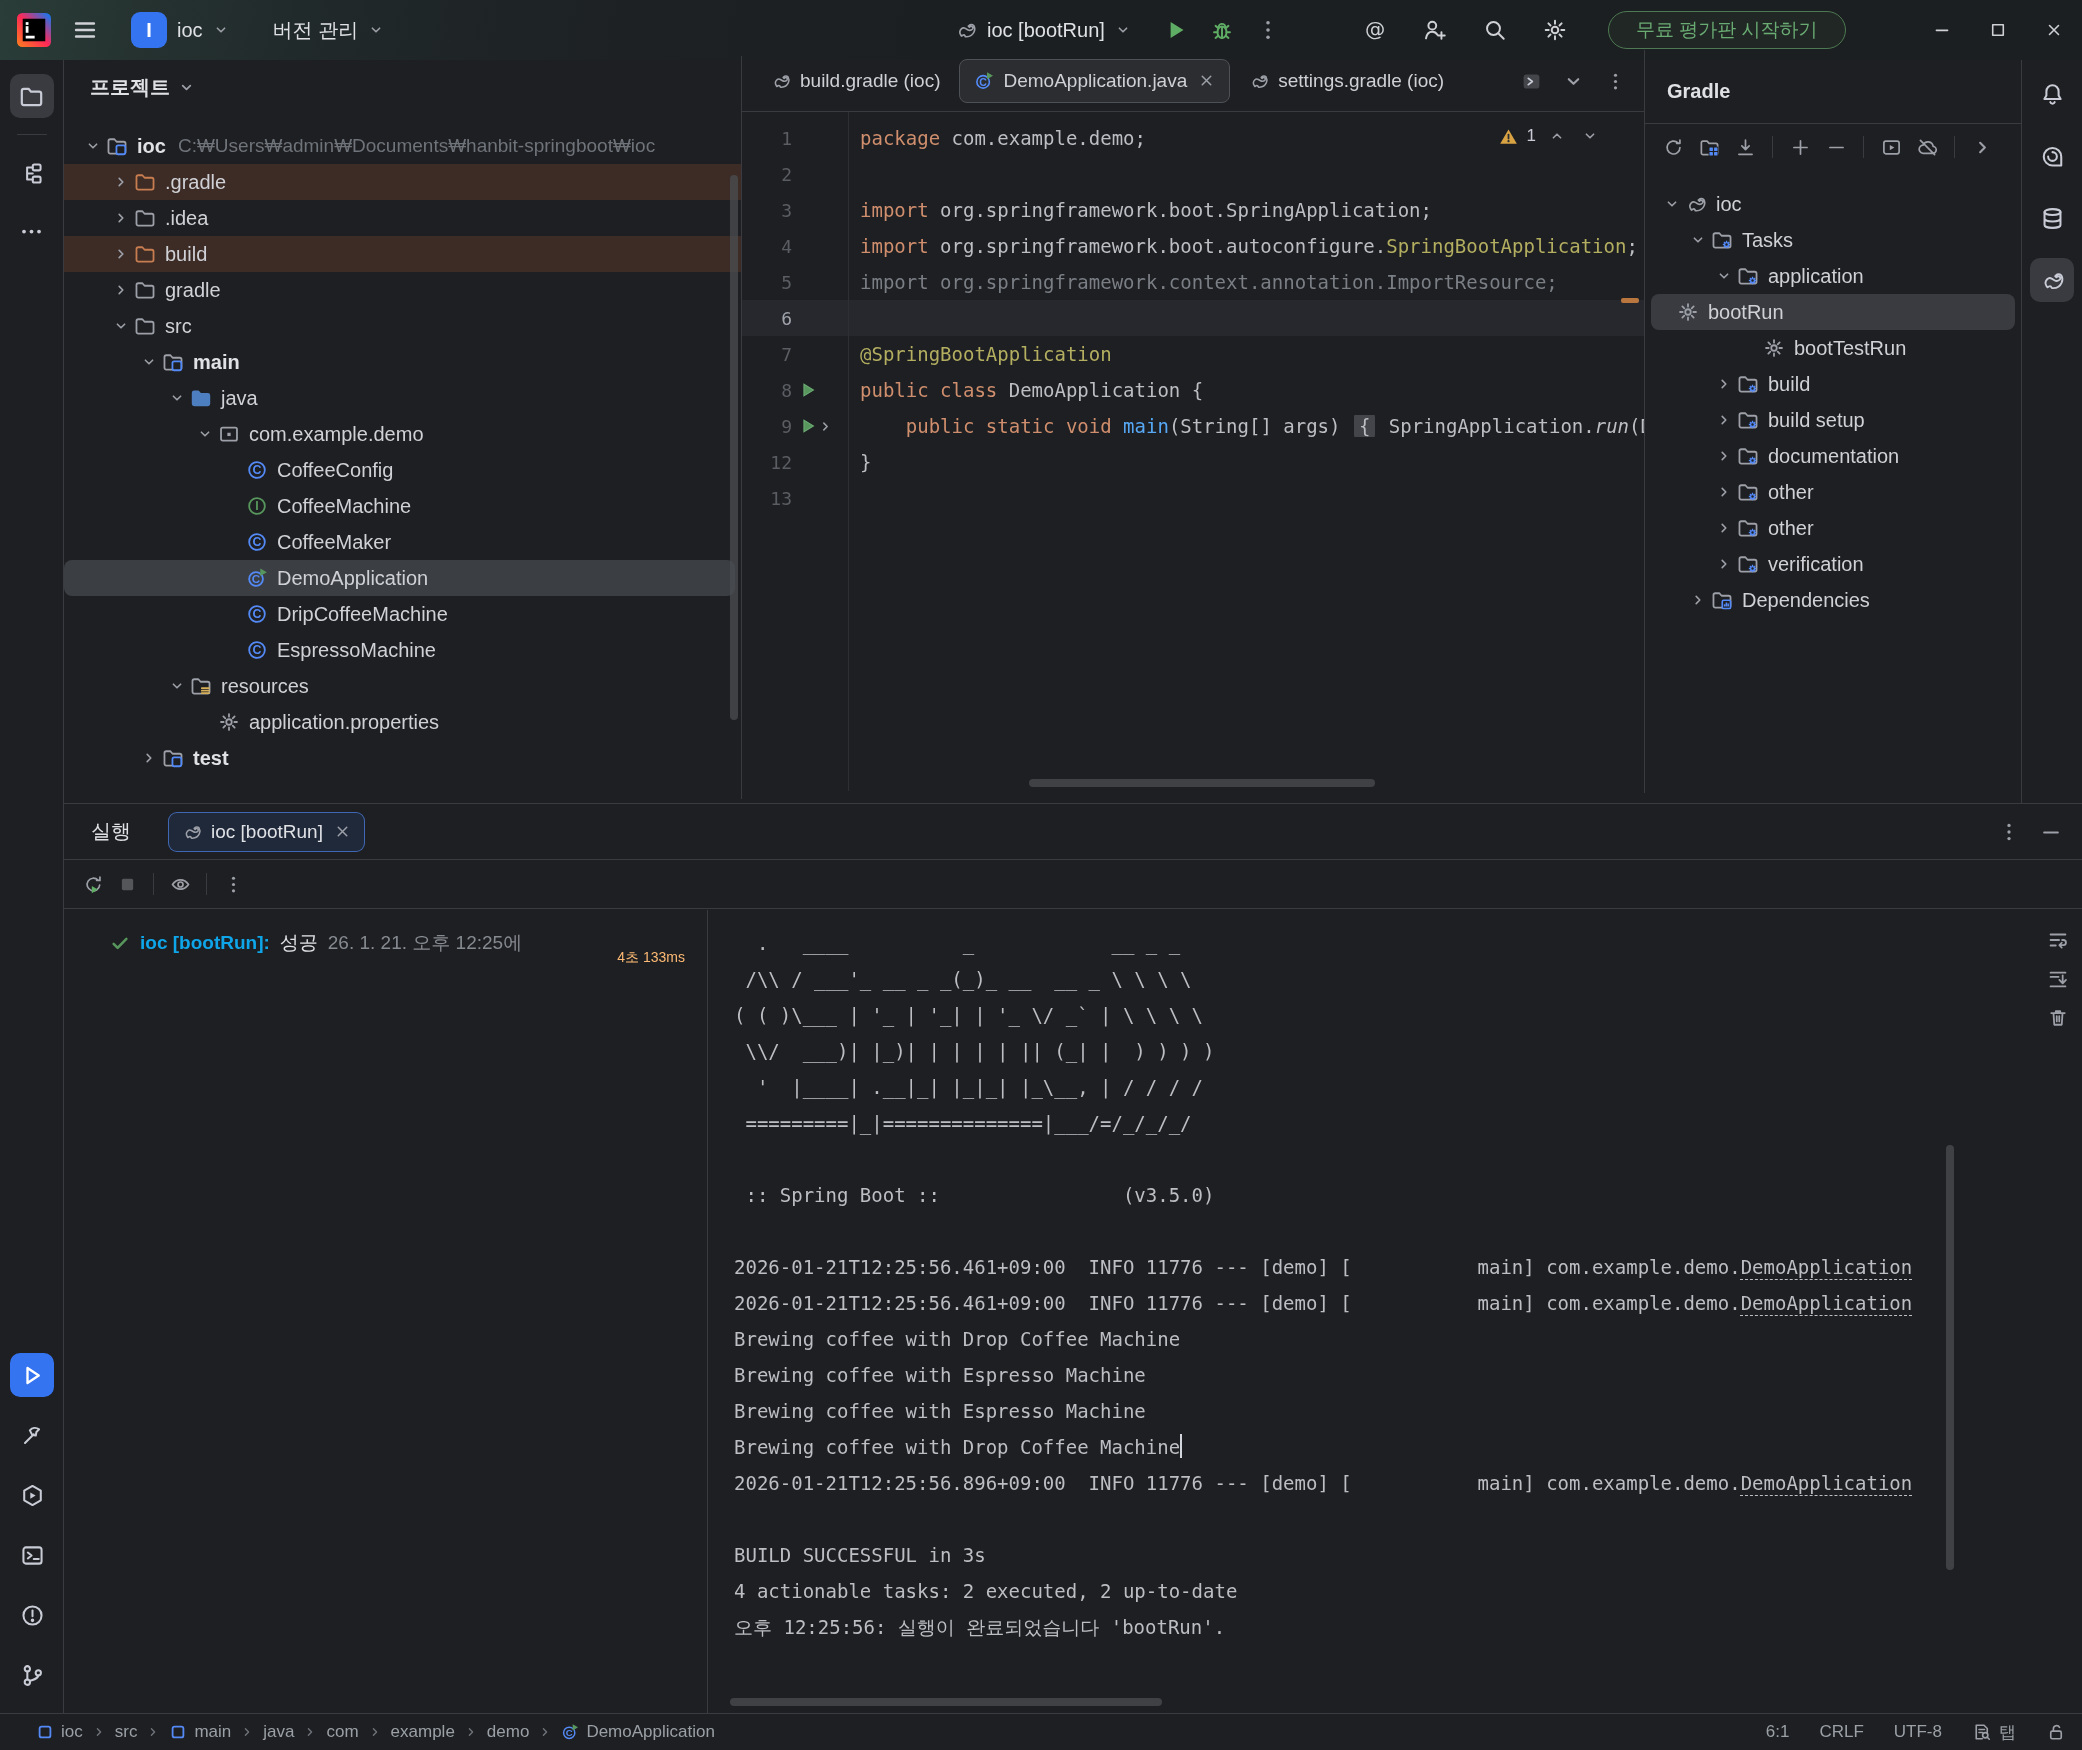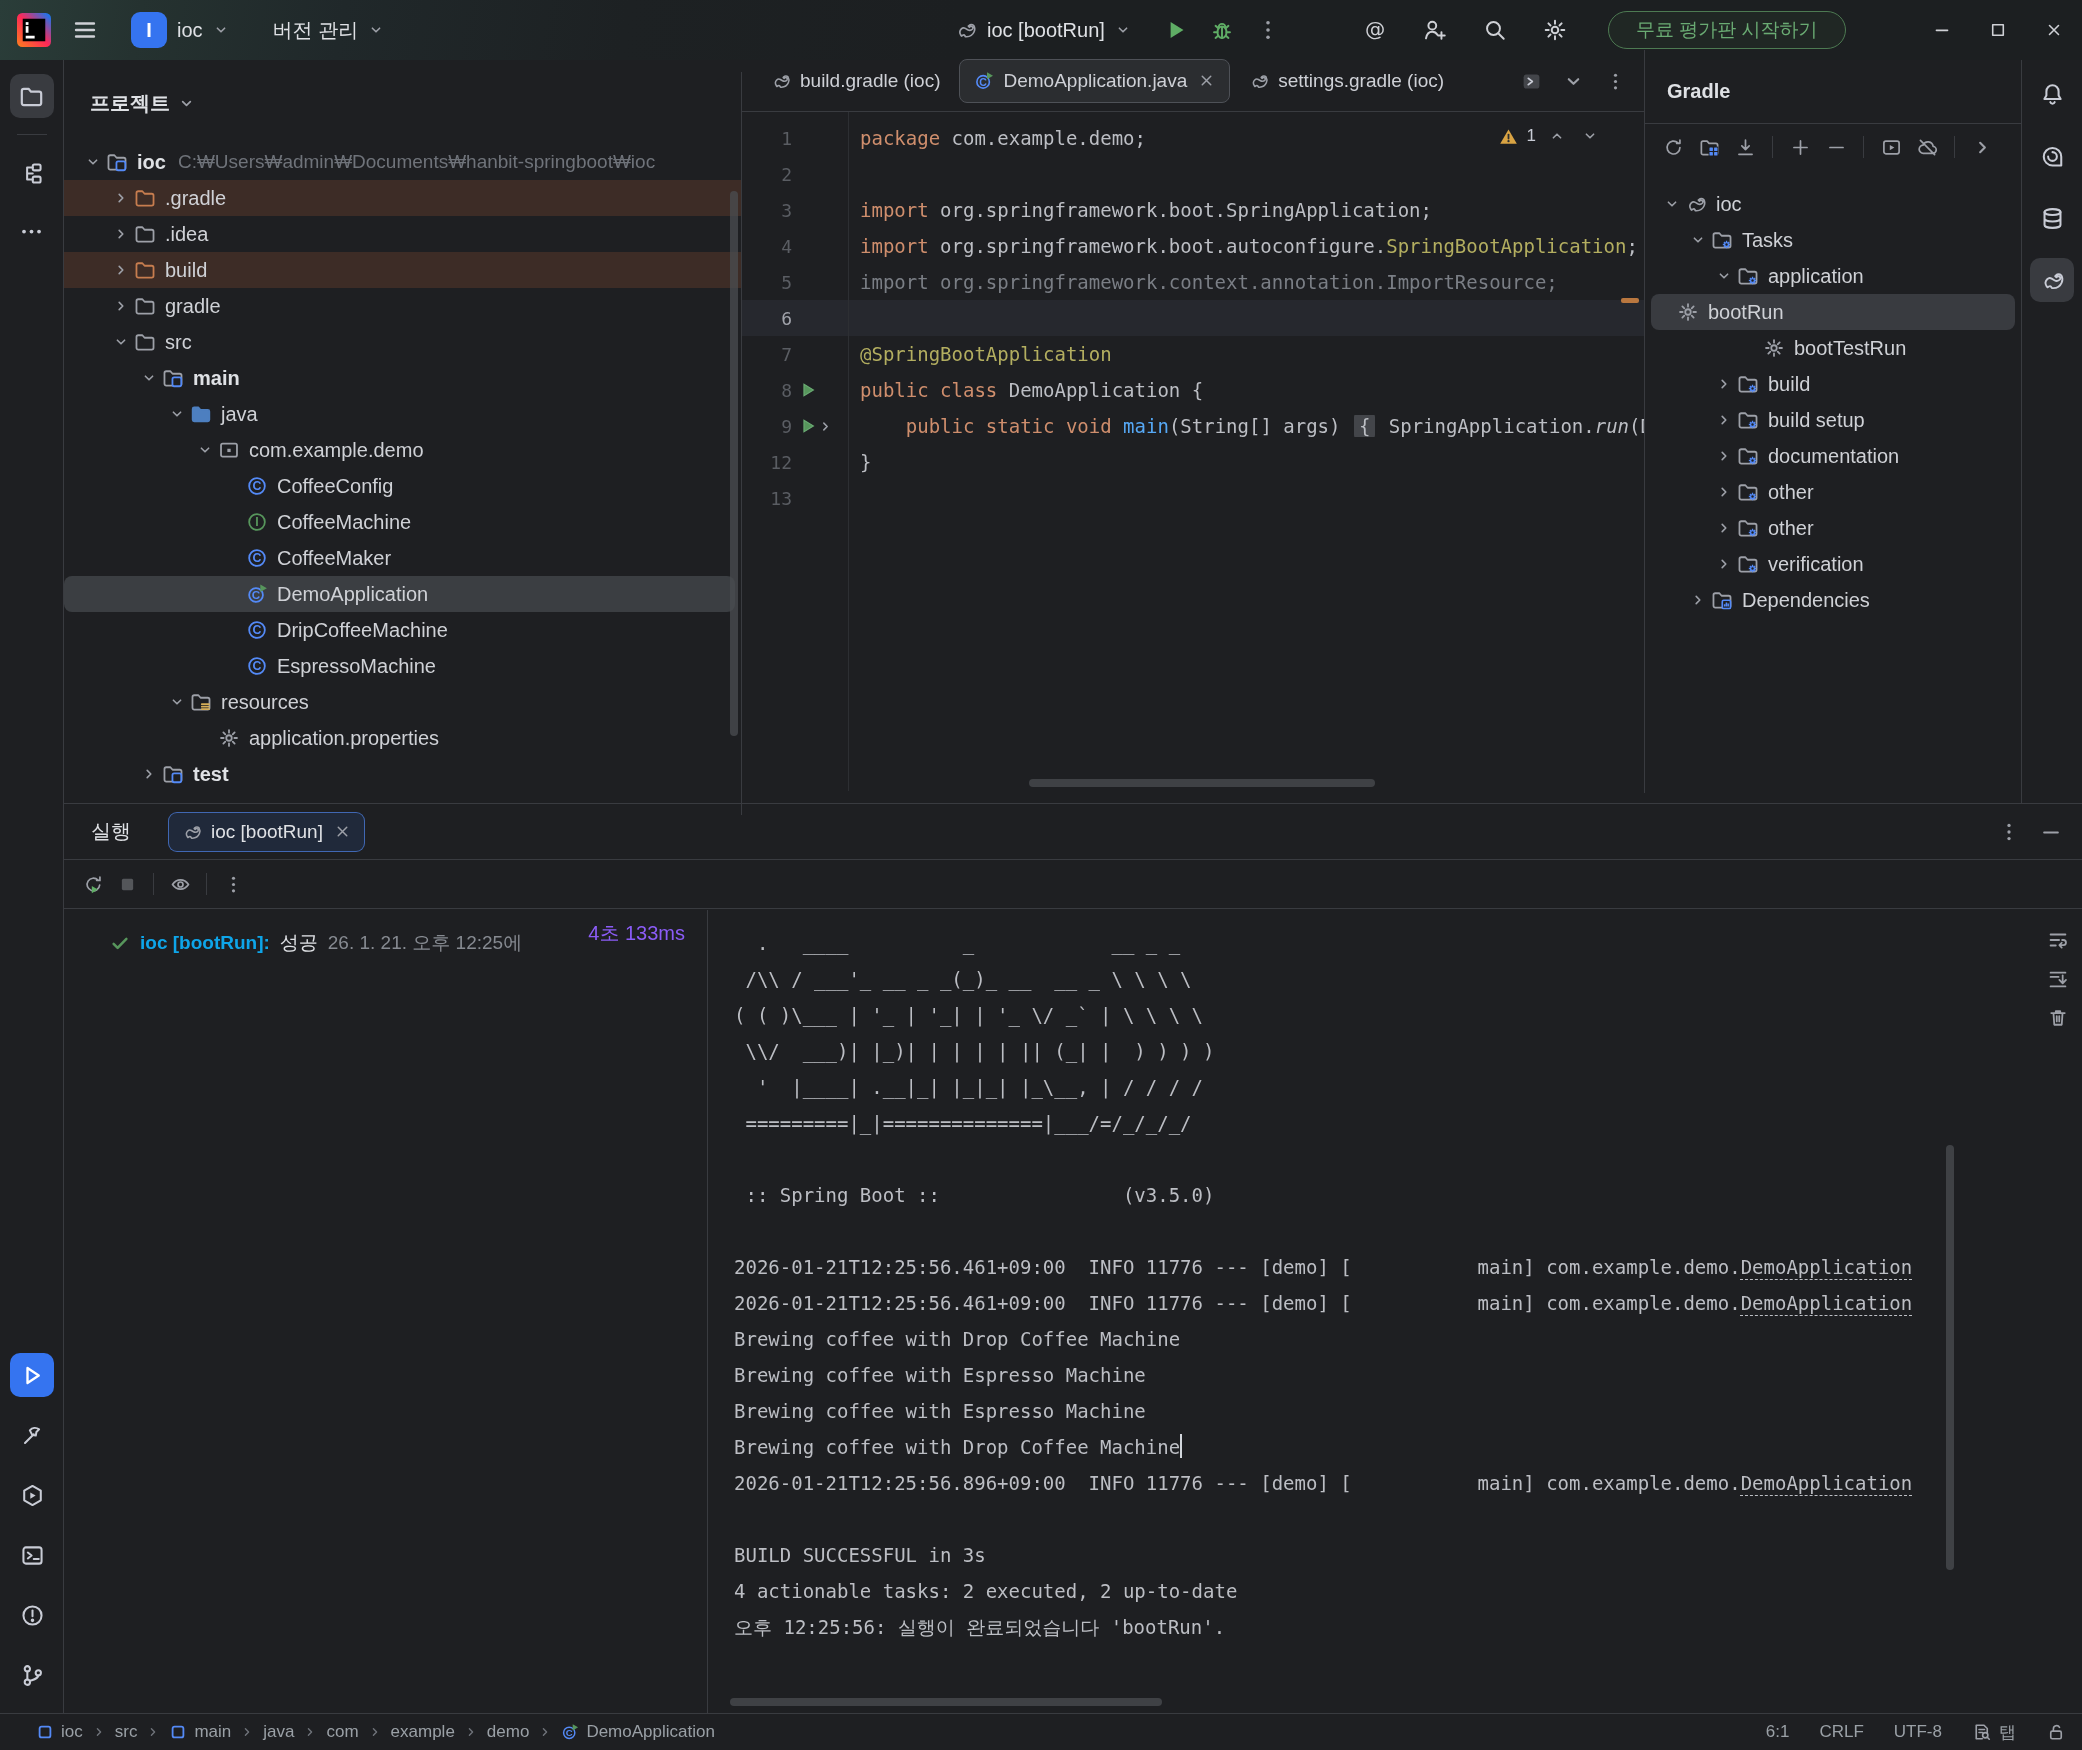--- a/index.html
+++ b/index.html
@@ -45,21 +45,21 @@
     display:flex;flex-direction:column;align-items:center;padding-top:14px;gap:14px}
   .stripbtn{width:44px;height:44px;border-radius:10px;display:flex;align-items:center;justify-content:center}
   .stripbtn .ic{width:25px;height:25px;color:#c9ccd6}
   .stripbtn.active{background:#393b40}
   #ls-bottom .stripbtn.active{background:#3574f0}
   #ls-bottom .stripbtn.active .ic{color:#fff}
   .strip-div{width:30px;height:1px;background:#393b40;margin:2px 0}
   #ls-bottom{position:absolute;bottom:16px;left:0;width:64px;display:flex;flex-direction:column;align-items:center;gap:16px}
 
   
-  #project-panel{position:absolute;left:64px;top:72px;width:678px;height:743px;border-right:1px solid #393b40;overflow:hidden}
+  #project-panel{position:absolute;left:64px;top:56px;width:678px;height:743px;border-right:1px solid #393b40;overflow:hidden}
   .phead{height:62px;display:flex;align-items:center;padding-left:26px;gap:8px;font-weight:bold;color:#dfe1e5}
   .phead .ic{width:17px;height:17px}
   .trow{height:36px;display:flex;align-items:center;color:#cfd1d6;white-space:nowrap}
   .trow .chev{width:26px;height:18px;display:flex;align-items:center;justify-content:center;flex:none;color:#9da0a8}
   .trow .chev svg{width:16px;height:16px}
   .trow .ic{margin-right:9px}
   .trow.b .tlabel{font-weight:bold;color:#dfe1e5}
   .trow.sel{background:#3b3e42;border-radius:8px;margin-right:6px}
   .trow.exc{background:#3d2c26}
   .suffix{color:#6f737a;font-size:19px;margin-left:12px}
@@ -120,21 +120,21 @@
   #run-toolbar{height:49px;border-bottom:1px solid #393b40;display:flex;align-items:center;padding-left:12px}
   #run-toolbar .ibtn{width:34px;height:34px}
   #run-toolbar .ibtn .ic{width:21px;height:21px}
   #run-content{position:absolute;left:0;top:106px;right:0;bottom:0}
   #run-left{position:absolute;left:0;top:0;bottom:0;width:644px;border-right:1px solid #393b40}
   #run-status{display:flex;align-items:center;gap:10px;padding:20px 0 0 46px;font-size:19px}
   #run-status .ic{width:20px;height:20px}
   #rs-name{font-weight:bold;color:#0ea5e9;white-space:nowrap}
   #rs-result{color:#dfe1e5}
   #rs-time{color:#868a91}
-  #rs-duration{position:absolute;right:22px;top:10px;color:#8b5cf6;font-size:20px}
+  #rs-duration{position:absolute;right:22px;top:39px;color:#fdba74;font-size:14px}
   #console{position:absolute;left:645px;top:0;right:0;bottom:0;padding:15px 0 0 25px;overflow:hidden}
   .oline{height:36px;line-height:36px;font-family:"DejaVu Sans Mono",monospace;font-size:19px;color:#bcbec4;white-space:pre}
   .olink{text-decoration:underline;text-decoration-style:dashed;text-underline-offset:5px;text-decoration-thickness:1px}
   .caret{display:inline-block;width:2px;height:24px;background:#d2d6dc;vertical-align:-4px}
   #console-actions{position:absolute;right:6px;top:12px;display:flex;flex-direction:column;gap:3px}
   #console-actions .ibtn{width:36px;height:36px}
 
   
   #statusbar{position:absolute;left:0;bottom:0;width:2082px;height:37px;border-top:1px solid #393b40;
     display:flex;align-items:center;padding-left:36px;font-size:17px;color:#9aa0a6;background:#1e1f22}

